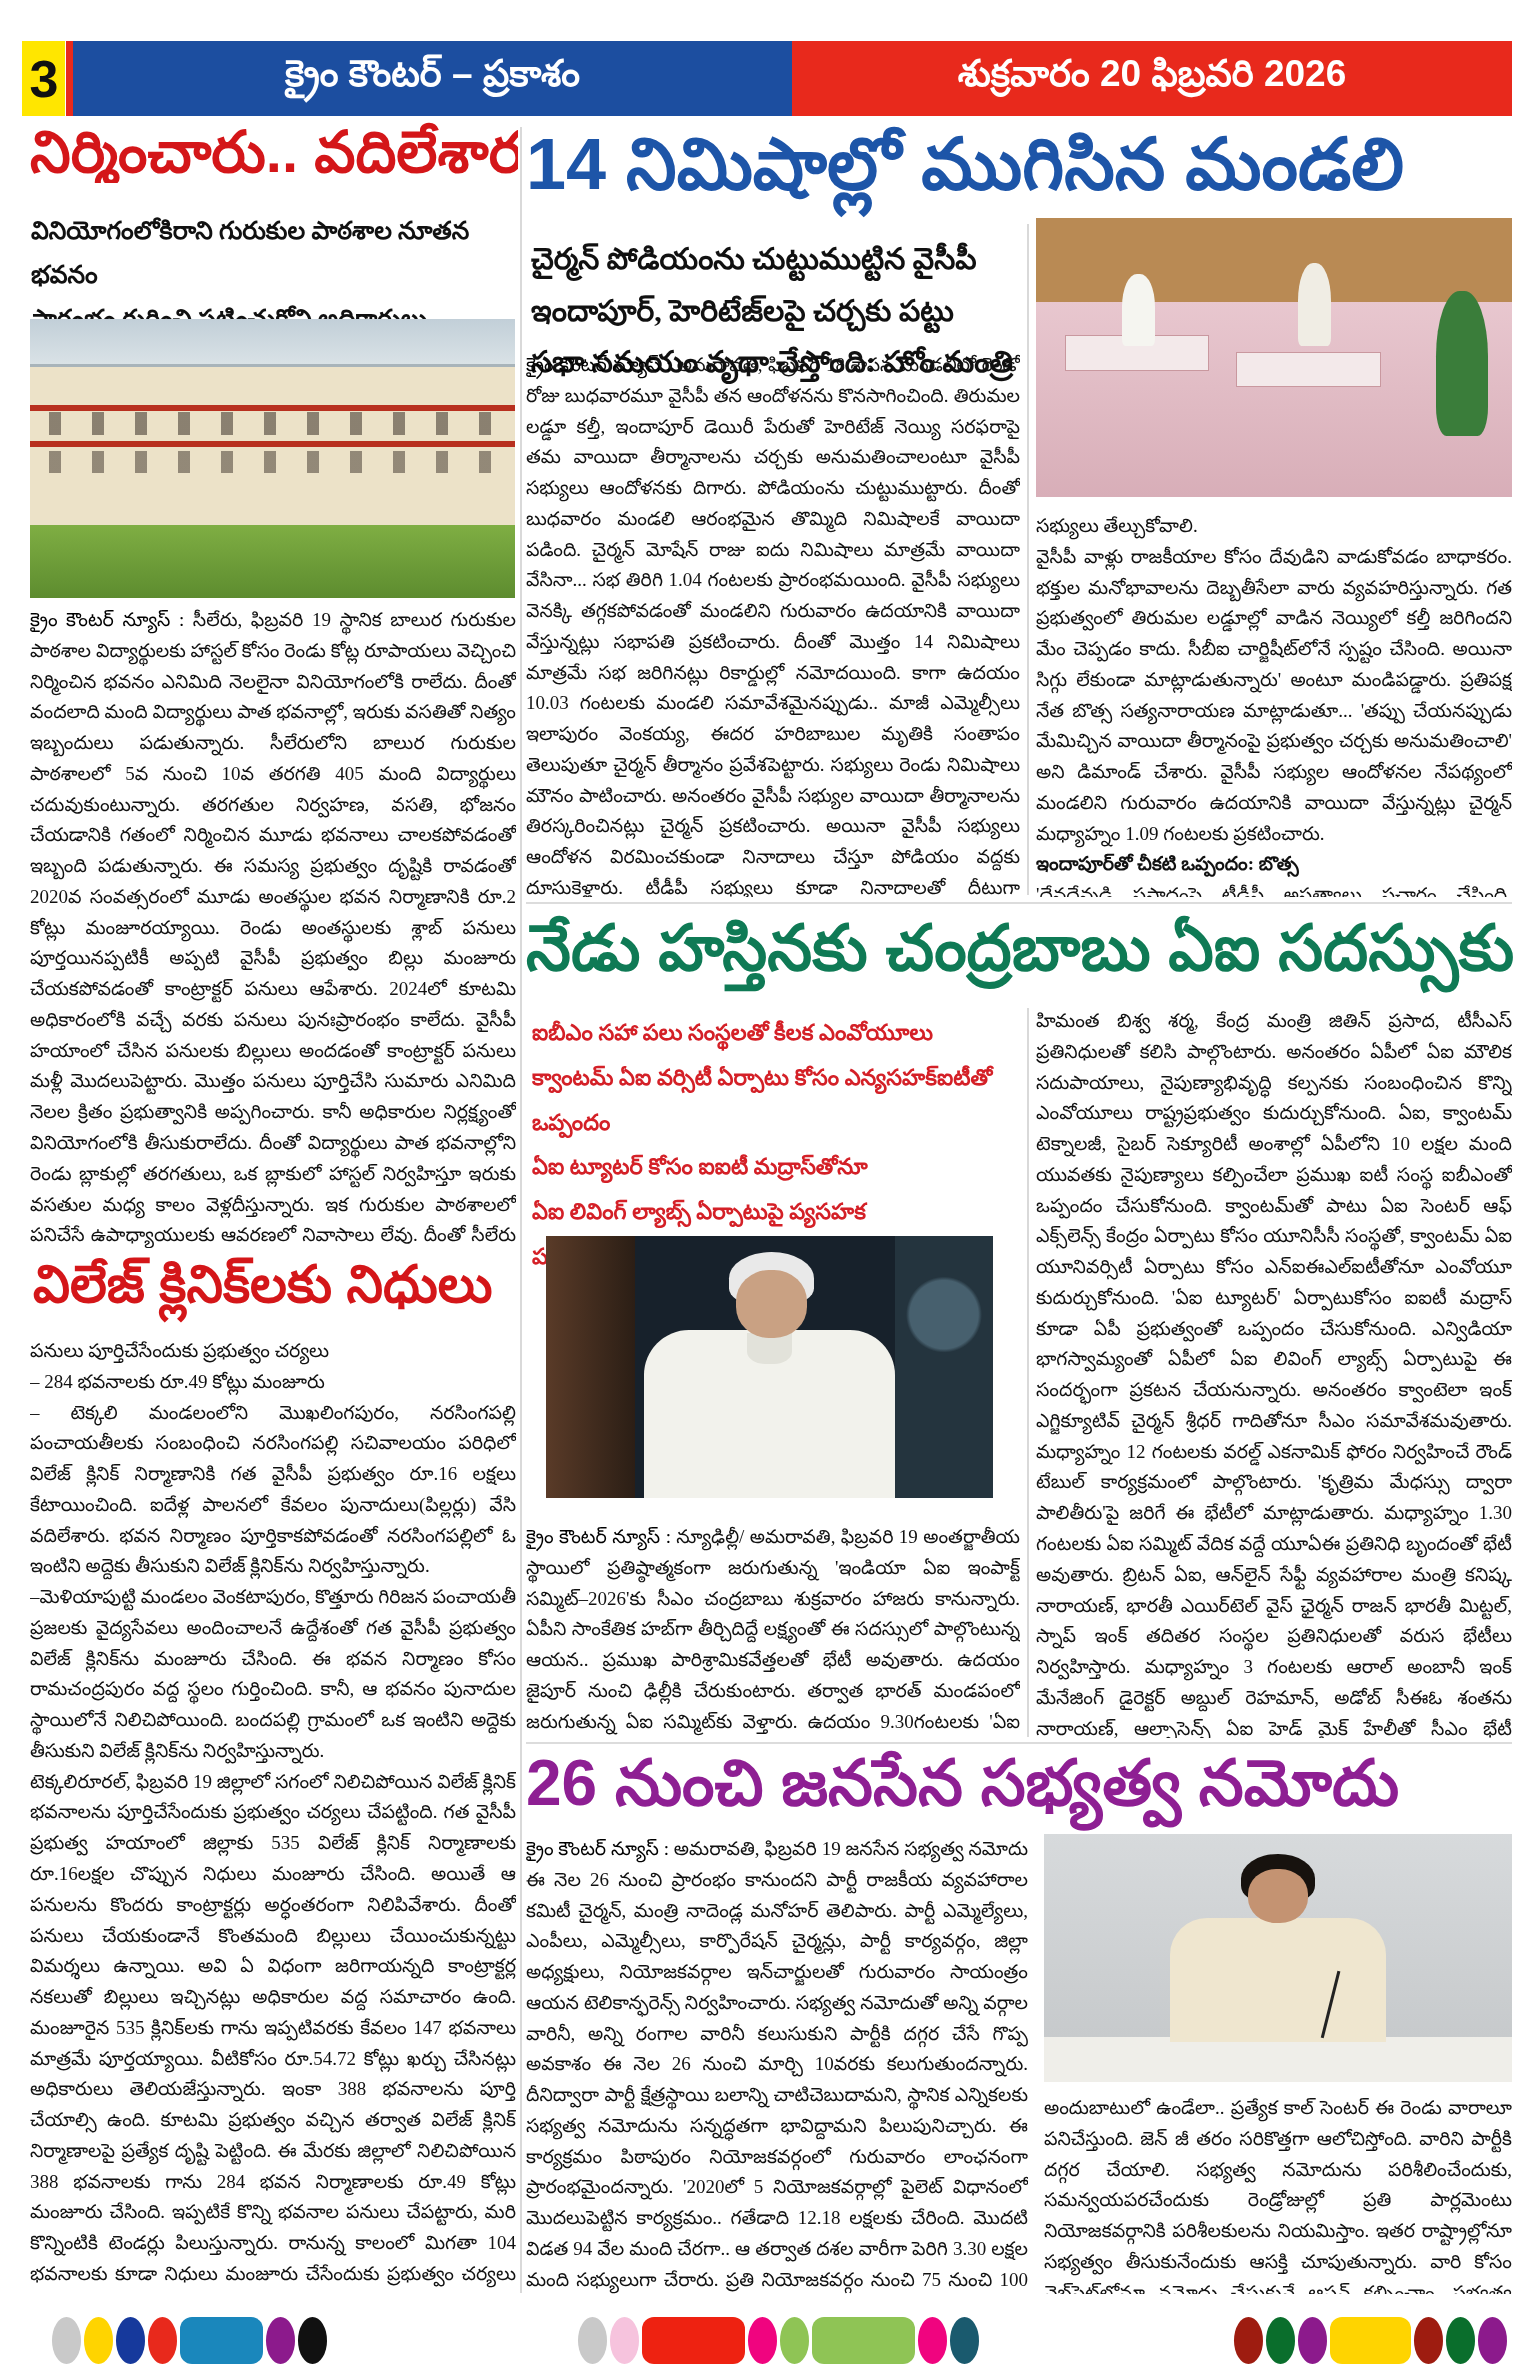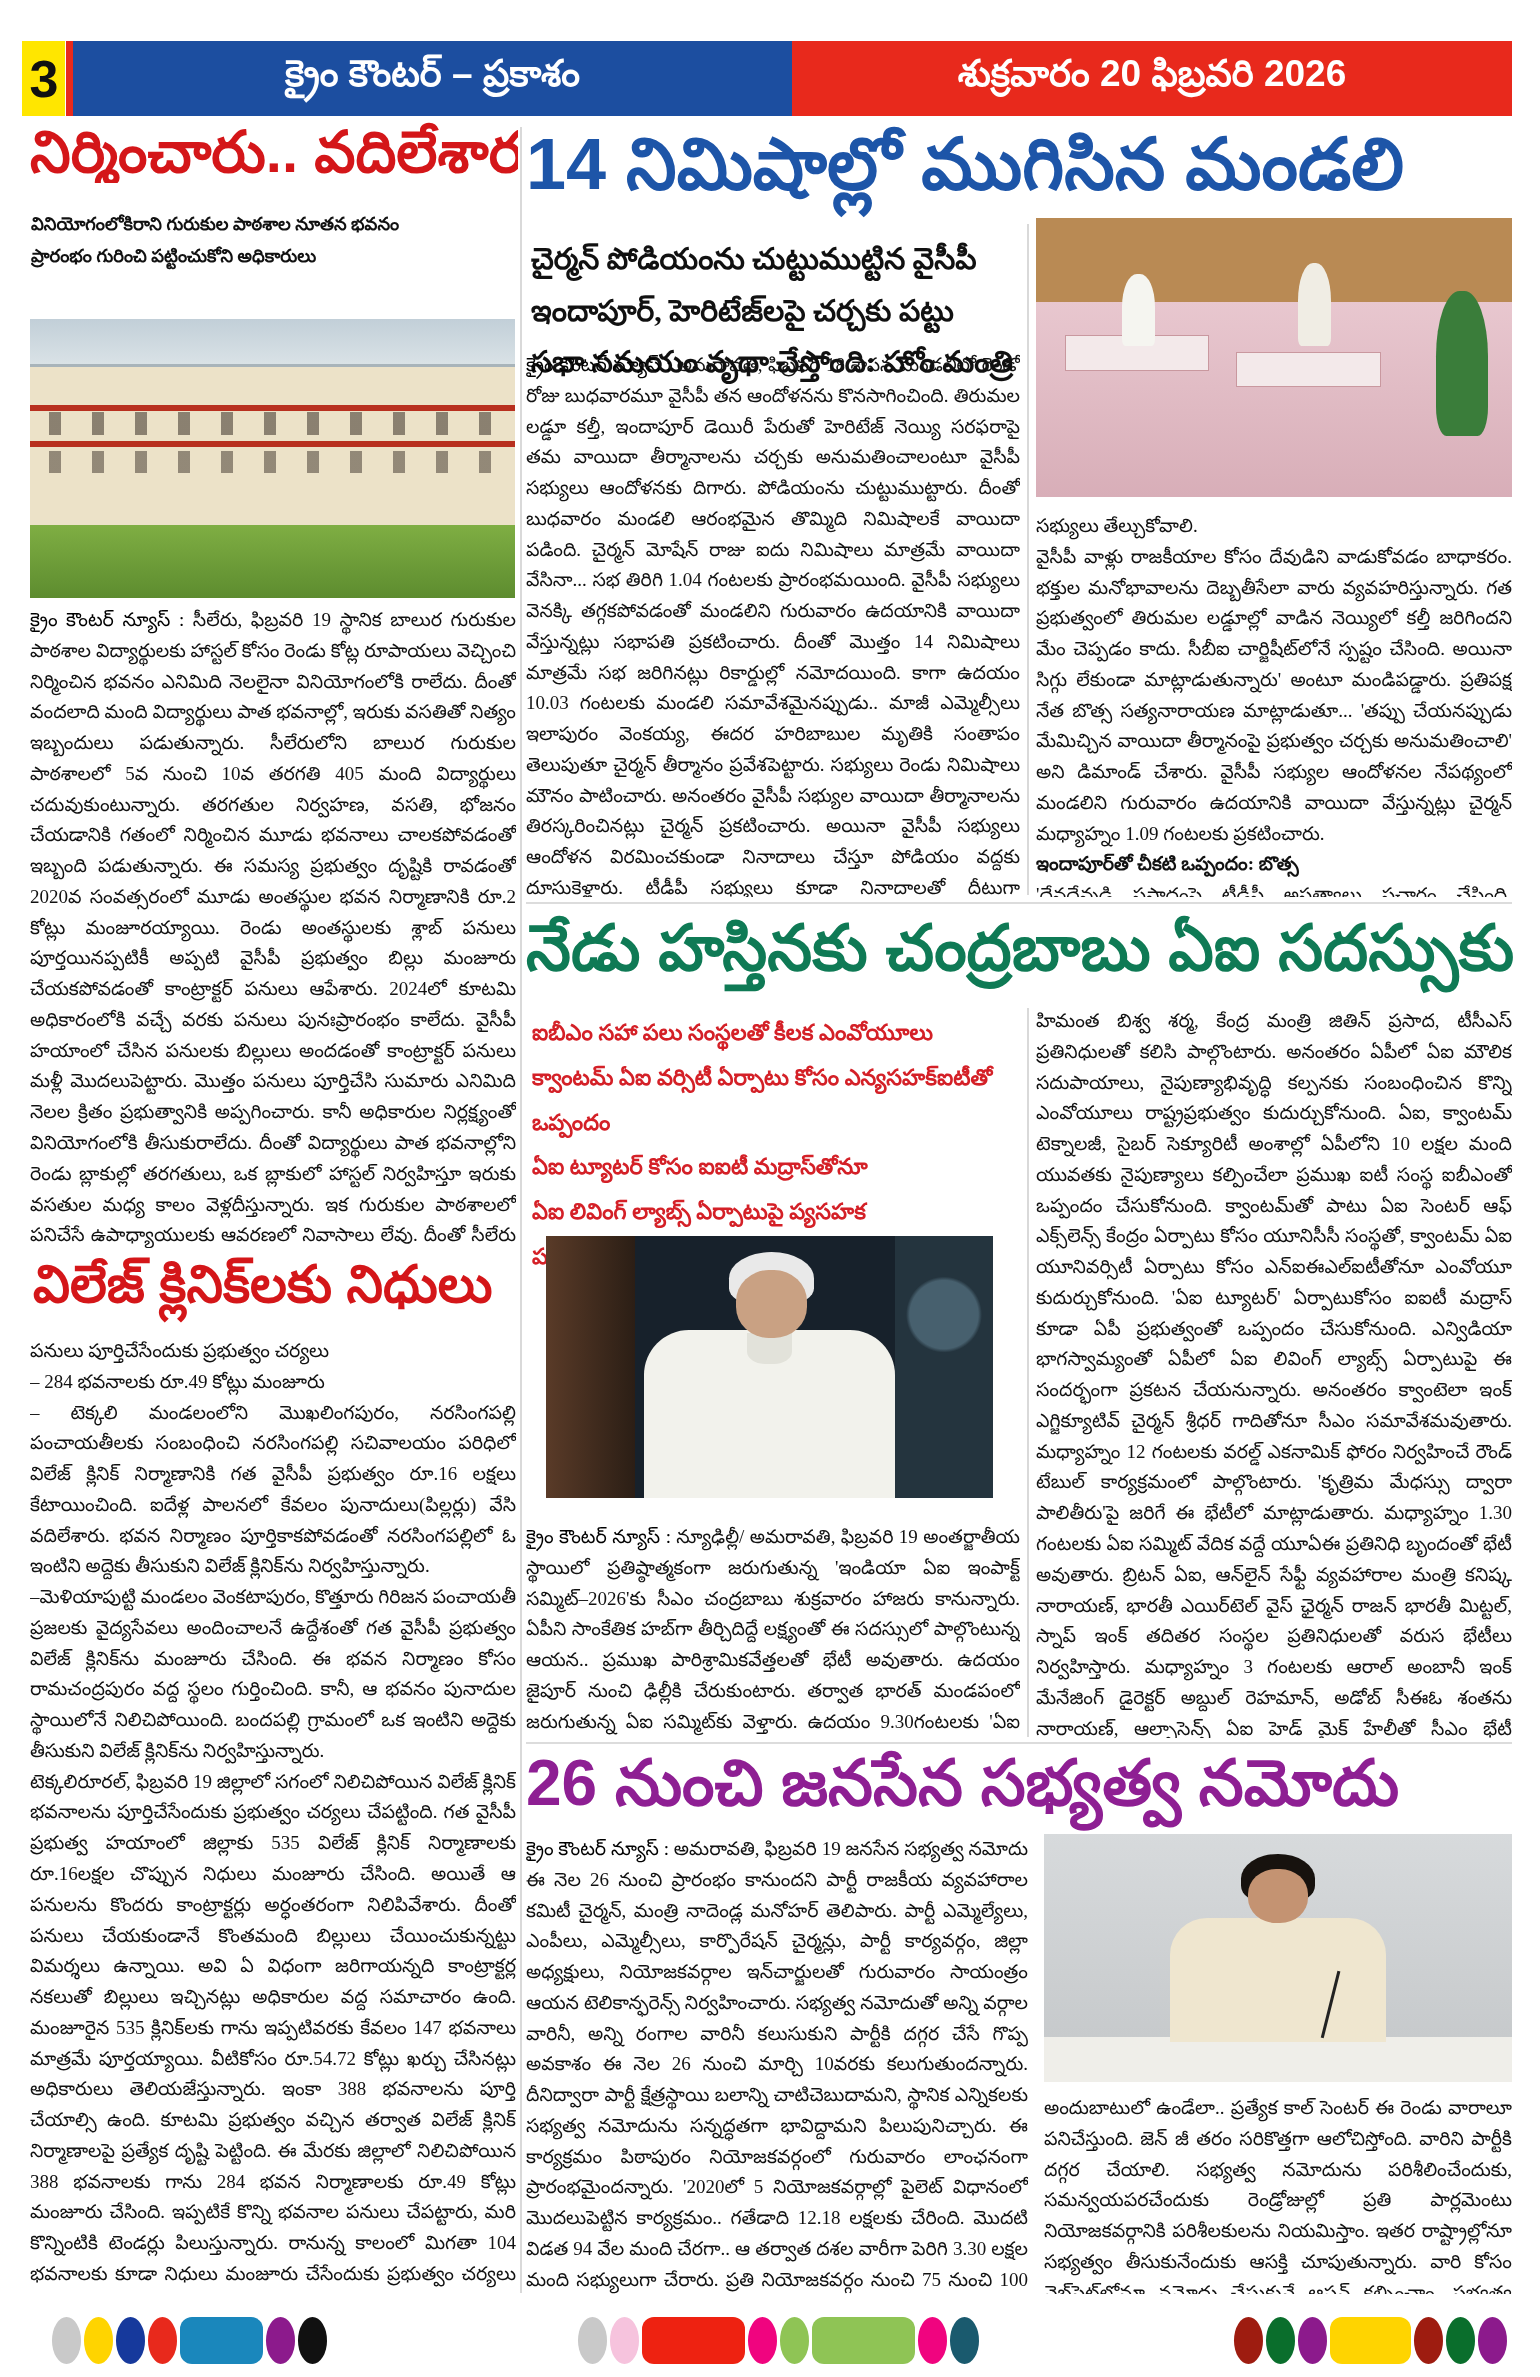--- a/index.html
+++ b/index.html
@@ -18,21 +18,21 @@
            font-family:"Liberation Sans",sans-serif;font-weight:bold;font-size:37px;
            display:flex;align-items:center;justify-content:center;}
   
   .body-txt{font-size:19px;line-height:1.62;text-align:justify;overflow:hidden;}
   .byline{color:#000000;font-weight:normal;}
   .vrule{width:1.5px;background:#d9d9d9;}
   .hrule{height:1.5px;background:#dcdcdc;}
   
   .g-headline{left:30px;top:122px;width:488px;color:#d41619;font-family:"Liberation Sans",sans-serif;
               font-weight:bold;font-size:58px;line-height:1.05;white-space:nowrap;overflow:hidden;}
-  .g-subheads{left:31px;top:209px;width:485px;font-weight:bold;font-size:18px;line-height:1.75;overflow:hidden;}
+  .g-subheads{left:31px;top:209px;width:485px;font-weight:bold;font-size:25px;line-height:1.75;overflow:hidden;}
   .g-photo{left:30px;top:319px;width:485px;height:279px;overflow:hidden;background:#e9dfc6;}
   .g-body{left:30px;top:605px;width:486px;height:643px;}
   .c-headline{left:33px;top:1254px;width:483px;color:#d41619;font-family:"Liberation Sans",sans-serif;
               font-weight:bold;font-size:52px;white-space:nowrap;overflow:hidden;}
   .c-body{left:30px;top:1336px;width:486px;height:957px;}
   .c-lead{font-size:19px;line-height:1.62;}
   
   .m-headline{left:526px;top:123px;width:987px;color:#1d55a8;font-family:"Liberation Sans",sans-serif;
               font-weight:bold;font-size:72px;white-space:nowrap;overflow:hidden;}
   .m-subheads{left:531px;top:233px;width:488px;font-weight:bold;font-size:30px;line-height:1.72;overflow:hidden;}

